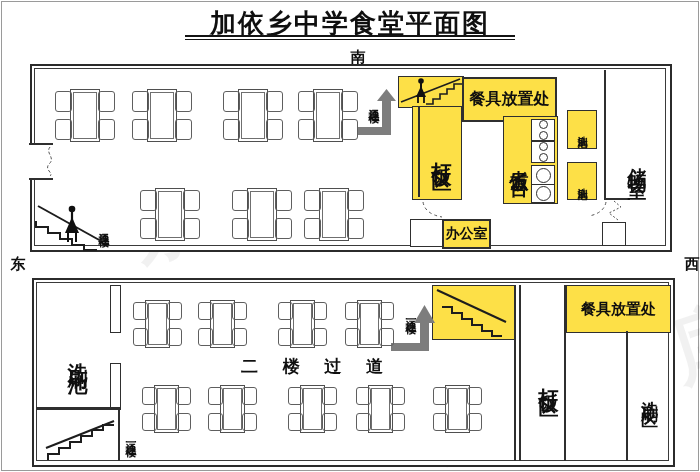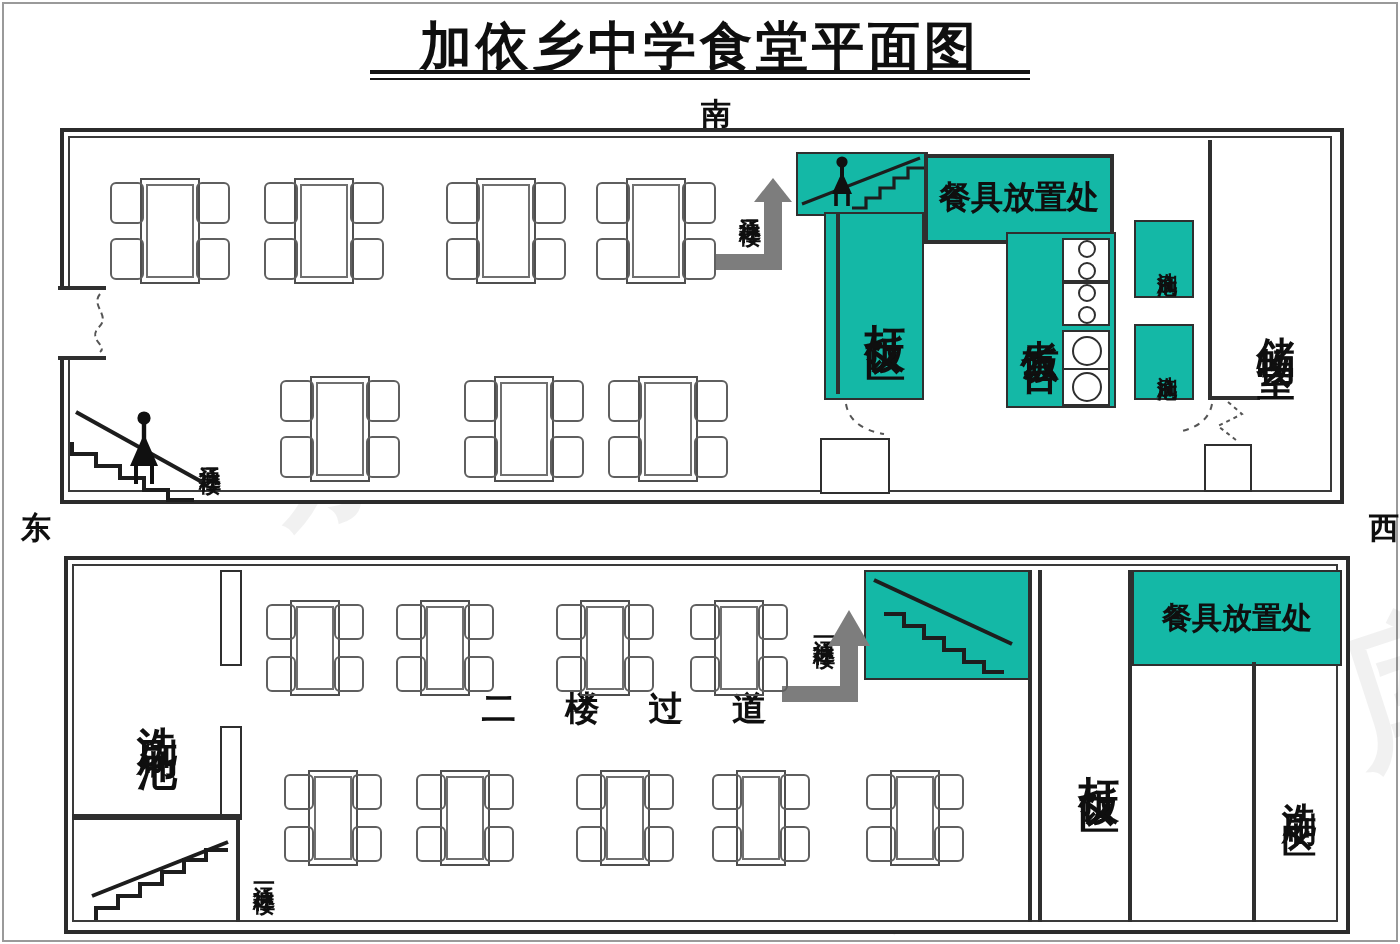--- a/index.html
+++ b/index.html
@@ -2,34 +2,34 @@
 <html><head>
 <meta charset="utf-8">
 <style>
   html,body{margin:0;padding:0;background:#fff;}
   #canvas{position:relative;width:700px;height:472px;background:#fff;overflow:hidden;
           font-family:"Liberation Sans","DejaVu Sans",sans-serif;color:#111;}
   .abs{position:absolute;}
   .frame{position:absolute;inset:1px;border:1px solid #9a9a9a;pointer-events:none;}
   .plan{position:absolute;border:2px solid #2b2b2b;background:#fff;}
   .plan-inner{position:absolute;border:1px solid #3a3a3a;}
-  .box{position:absolute;border:1.5px solid #2f2f2f;background:#14b8a6;display:flex;align-items:center;justify-content:center;}
+  .box{position:absolute;border:1.5px solid #2f2f2f;background:#fde047;display:flex;align-items:center;justify-content:center;}
   .box.thick{border-width:2px;}
   .wall{position:absolute;background:#2f2f2f;}
   .wallbox{position:absolute;border:1.5px solid #2f2f2f;background:#fff;}
   .htext{position:absolute;font-weight:700;color:#0f0f0f;text-align:center;white-space:nowrap;}
   .vtext{position:absolute;writing-mode:vertical-rl;text-orientation:upright;font-weight:700;color:#0f0f0f;
          text-align:center;line-height:1;}
   .flex-label{font-weight:700;color:#0f0f0f;white-space:nowrap;}
   .title{left:0;top:6px;width:700px;font-size:26px;letter-spacing:2px;}
   .underline1{left:185px;top:35px;width:330px;height:2px;background:#141414;}
   .underline2{left:185px;top:39px;width:330px;height:1px;background:#141414;}
   .compass{font-size:15px;}
   .corridor1{left:122px;top:150px;width:200px;font-size:18px;letter-spacing:12px;}
-  .corridor2{left:237px;top:343px;width:160px;font-size:17px;letter-spacing:10px;}
+  .corridor2{left:237px;top:355px;width:160px;font-size:17px;letter-spacing:10px;}
   .stairnote{font-size:11px;letter-spacing:1px;}
   .table-group{position:absolute;}
   .tbl{position:absolute;border:1.5px solid #4f4f4f;}
   .tbl-inner{position:absolute;inset:2px;border:1px solid #6f6f6f;}
   .chair{position:absolute;border:1.5px solid #5f5f5f;border-radius:3px;background:transparent;}
   .stove-cell{position:absolute;border:1.5px solid #2f2f2f;background:#fff;display:flex;flex-direction:column;
               align-items:center;justify-content:center;gap:2px;}
   .burner-dot{width:7px;height:7px;border:1.5px solid #2f2f2f;border-radius:50%;}
   .pot-circle{width:13px;height:13px;border:1.5px solid #2f2f2f;border-radius:50%;}
   .watermark{position:absolute;font-size:78px;font-weight:700;color:#000;opacity:0.05;
@@ -97,20 +97,23 @@
   <div class="box" style="left:567px;top:162px;width:28px;height:36px;">
     <span class="vtext" style="position:static;font-size:10px;letter-spacing:1px;">洗刷池</span>
   </div>
 
   <div class="wall" style="left:604px;top:70px;width:2px;height:129px;"></div>
   <div class="wall" style="left:604px;top:198px;width:26px;height:2px;"></div>
   <div class="wallbox" style="left:602px;top:222px;width:22px;height:22px;"></div>
   <div class="vtext" style="left:625px;top:124px;width:22px;height:76px;font-size:19px;letter-spacing:6px;">储物室</div>
 
   <div class="wallbox" style="left:410px;top:219px;width:33px;height:26px;"></div>
+  <div class="box thick" style="left:442px;top:219px;width:45px;height:26px;">
+    <span class="flex-label" style="font-size:14px;">办公室</span>
+  </div>
 
   <div class="plan" style="left:32px;top:278px;width:639px;height:185px;"></div>
   <div class="plan-inner" style="left:36px;top:282px;width:631px;height:177px;"></div>
 
   <div class="wallbox" style="left:110px;top:285px;width:9px;height:46px;"></div>
   <div class="wallbox" style="left:110px;top:363px;width:9px;height:45px;"></div>
   <div class="wall" style="left:36px;top:407px;width:84px;height:3px;"></div>
   <div class="vtext" style="left:64px;top:316px;width:24px;height:80px;font-size:20px;letter-spacing:6px;">洗刷池</div>
 
   <div class="wall" style="left:118px;top:410px;width:2px;height:51px;"></div>

